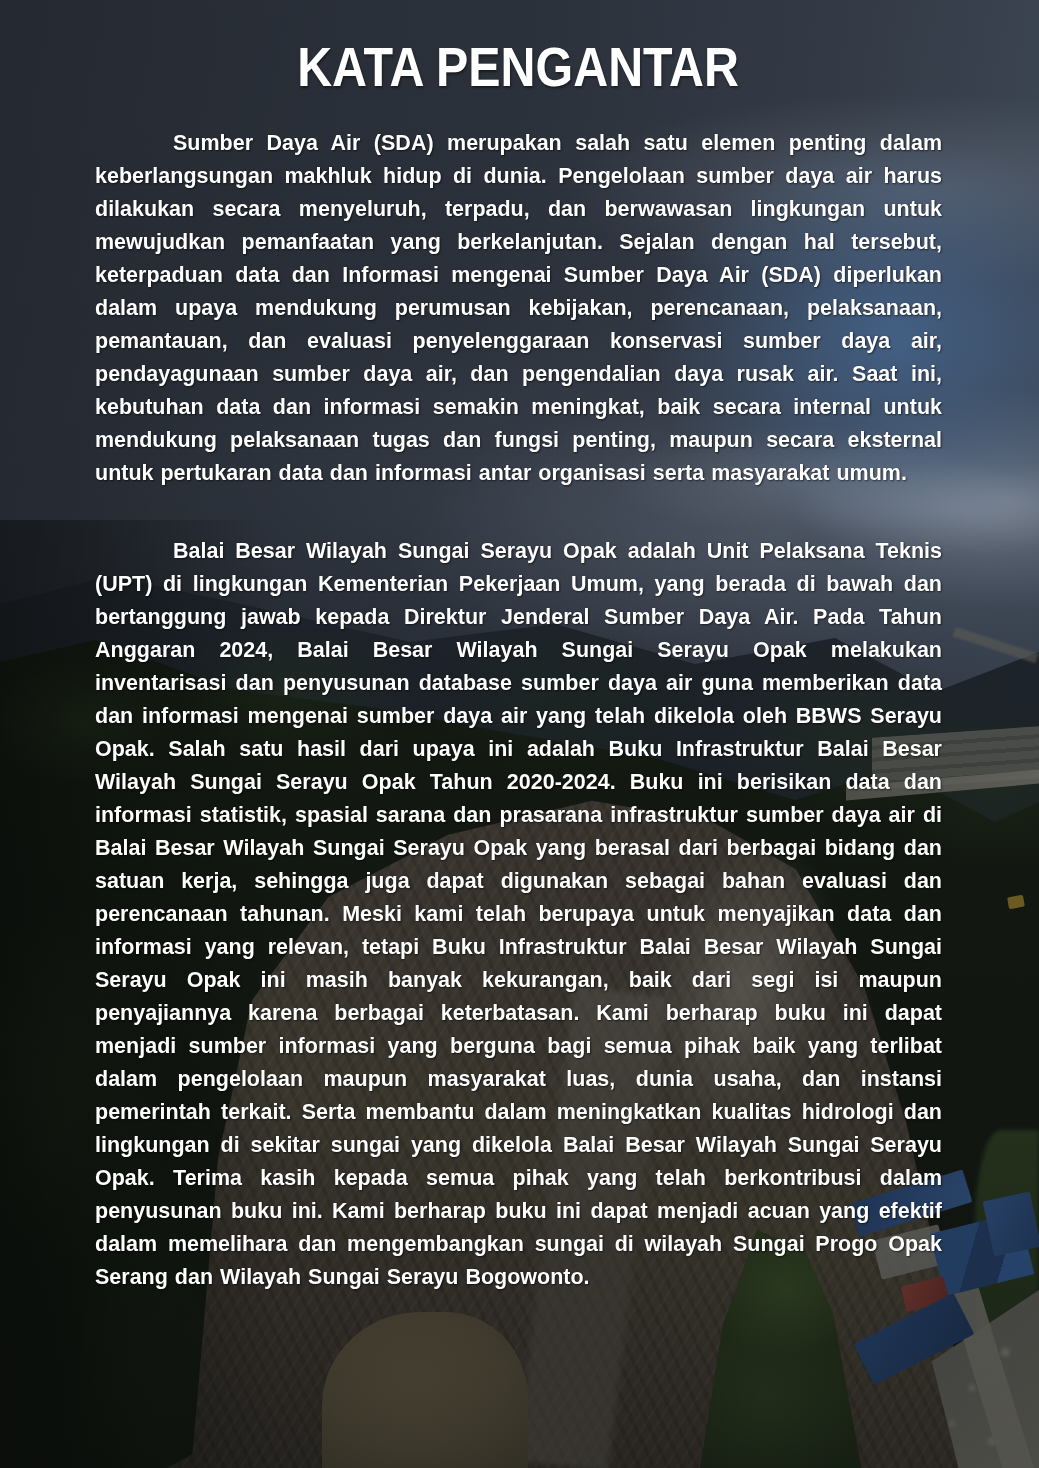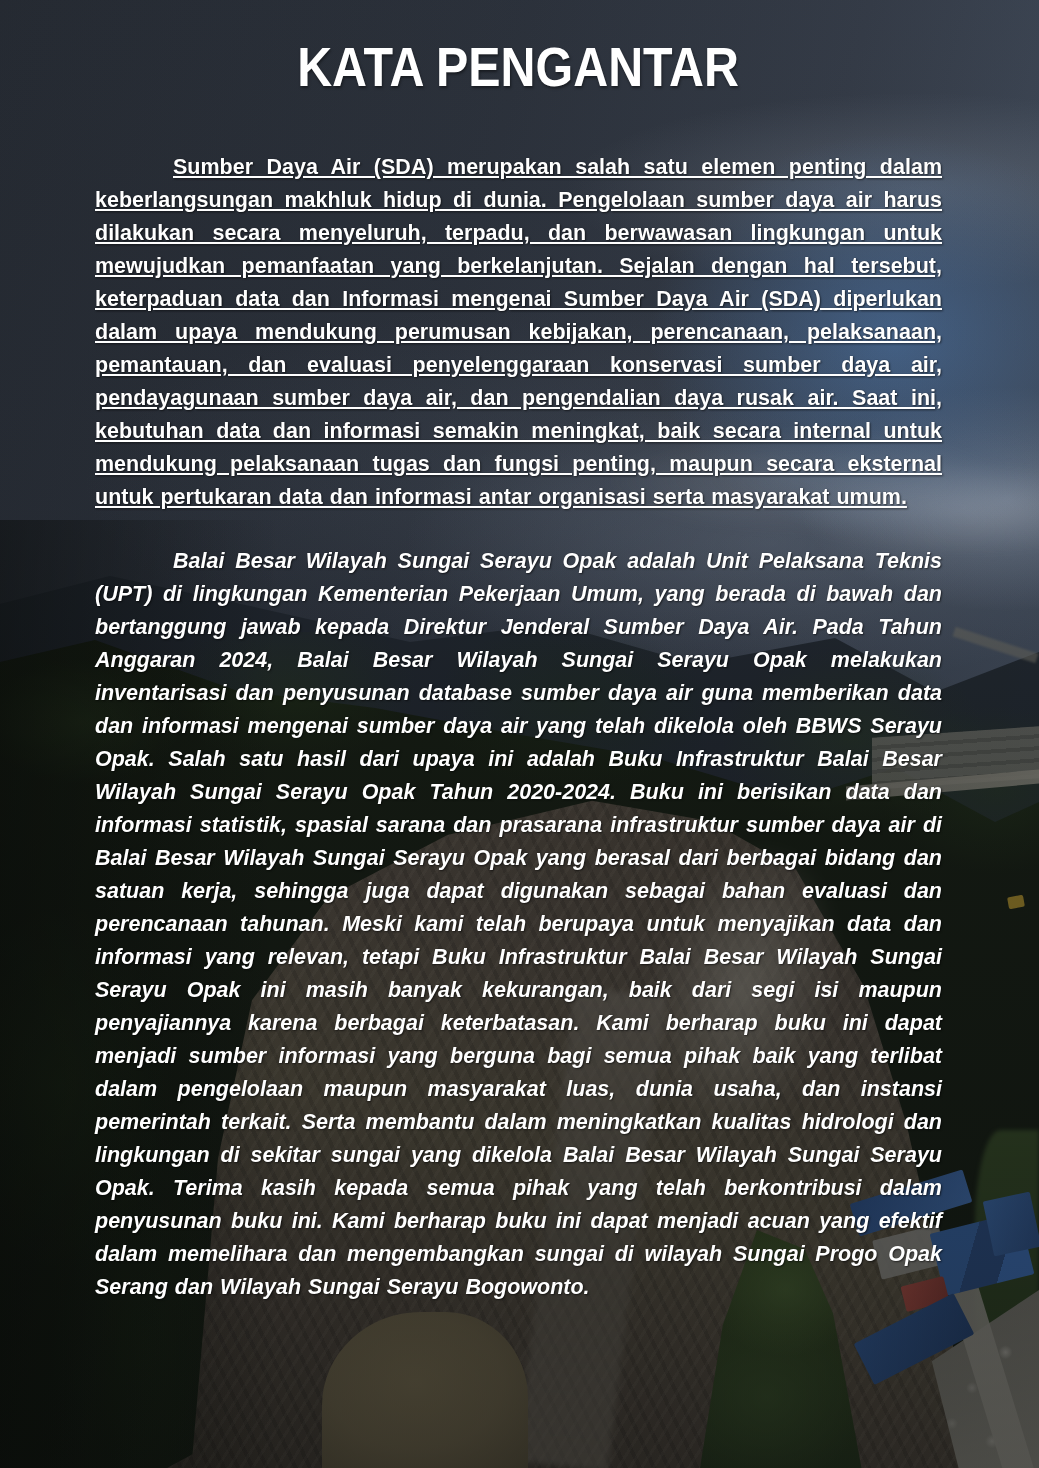--- a/index.html
+++ b/index.html
@@ -150,22 +150,22 @@
   }
   .para{
     margin:0;
     font-size:21.5px;
     line-height:33px;
     text-align:justify;
     text-indent:78px;
     text-shadow:1px 1px 2px rgba(0,0,0,0.55), 0 0 1px rgba(0,0,0,0.35);
     word-spacing:1px;
   }
-  .para.first{margin-top:56px;text-decoration:underline;}
-  .para.second{margin-top:31px;font-style:italic;}
+  .para.first{margin-top:32px;}
+  .para.second{margin-top:45px;}
 </style>
 </head>
 <body>
 
 <div class="page">
 
   <div class="bg">
     <div class="sky"></div>
     <div class="cloud-band"></div>
 

